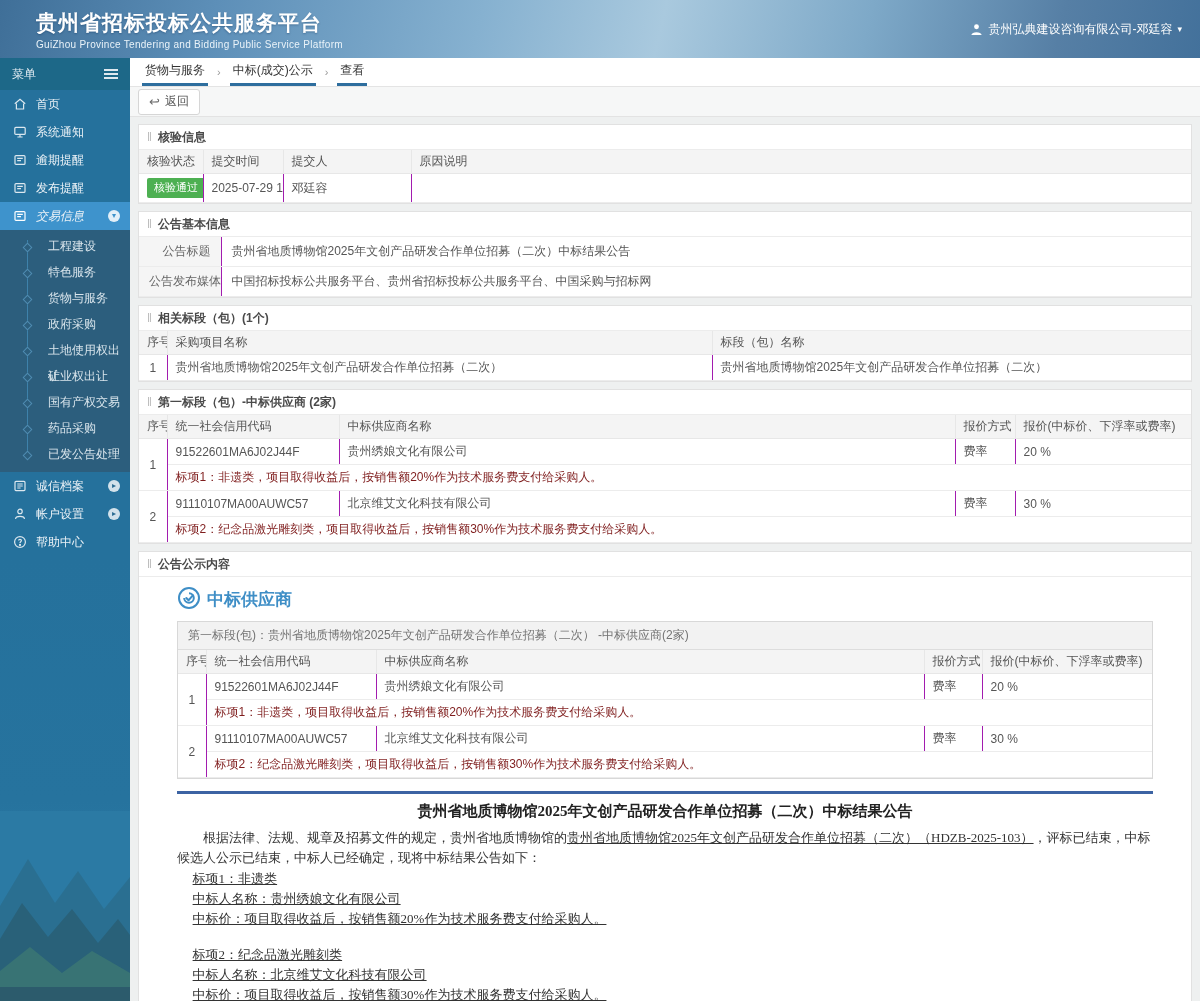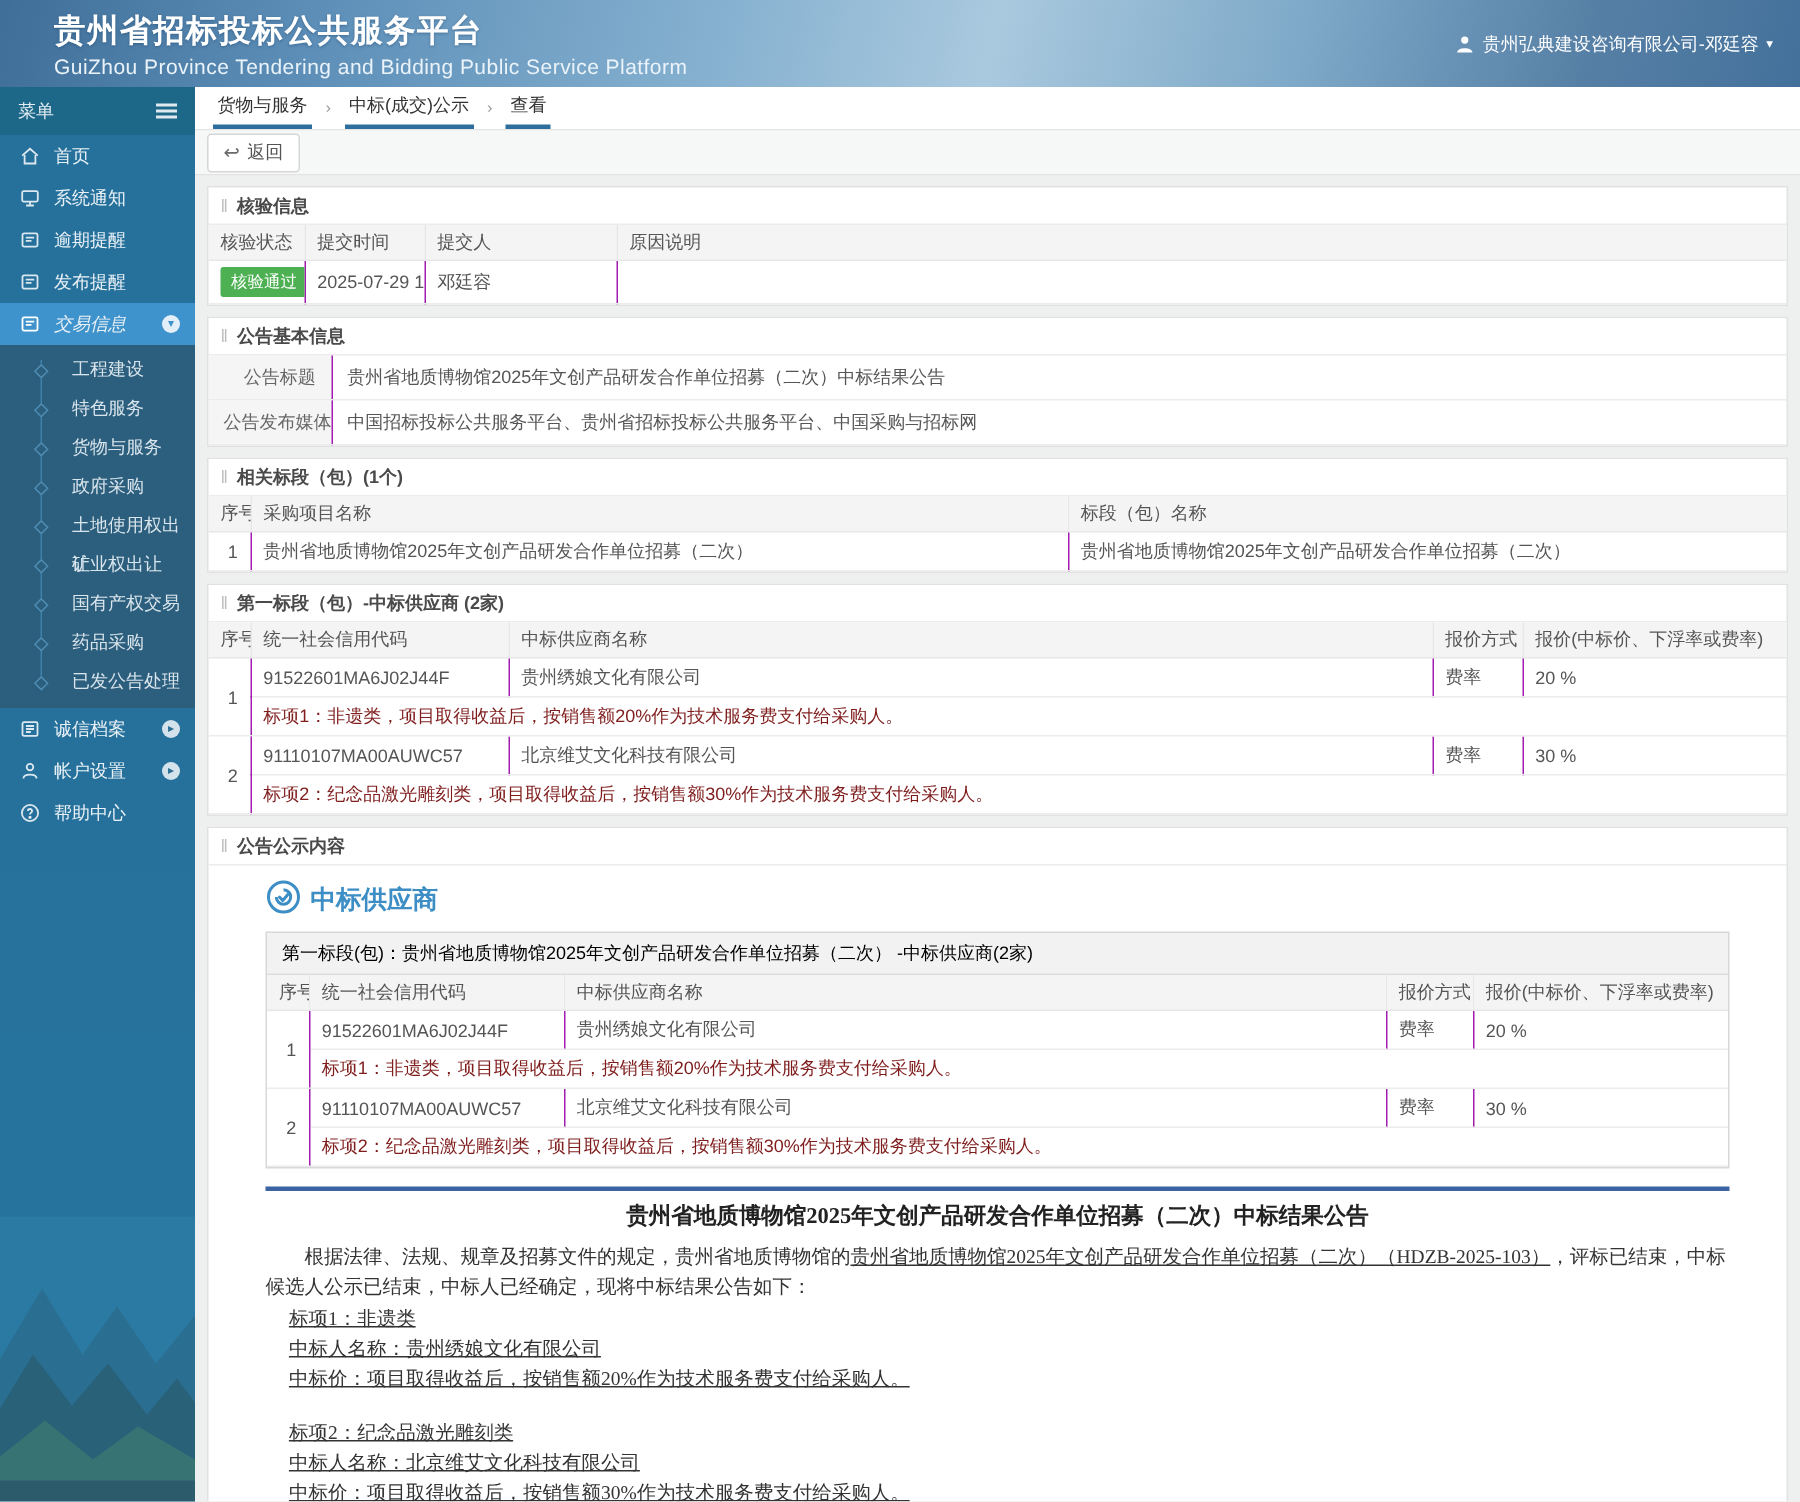--- a/index.html
+++ b/index.html
@@ -6,21 +6,21 @@
   html,body { width:1200px; height:1001px; overflow:hidden; }
   body { font-family:"Liberation Sans","DejaVu Sans",sans-serif; font-size:12px; color:#555; background:#eef0f0; }
   .app { width:1200px; height:1001px; display:flex; flex-direction:column; }
 
   
   .topbar { height:58px; flex:0 0 58px; display:flex; align-items:center; justify-content:space-between;
     padding:0 18px 0 36px;
     background: linear-gradient(103deg,#3f6f98 0%,#5d8fb8 18%,#86b1d0 40%,#a9c9de 55%,#7ea9c8 72%,#567fa5 88%,#43719b 100%); }
   .brand { display:flex; flex-direction:column; }
   .brand-title { color:#fff; font-size:21px; font-weight:bold; letter-spacing:1px; text-shadow:0 1px 2px rgba(0,40,80,.35); }
-  .brand-sub { color:#eaf3f9; font-size:14px; margin-top:2px; letter-spacing:.3px; }
+  .brand-sub { color:#eaf3f9; font-size:10px; margin-top:2px; letter-spacing:.3px; }
   .user { display:flex; align-items:center; gap:5px; color:#fff; font-size:12px; cursor:pointer; }
   .user svg { display:block; }
   .caret-down { font-size:9px; color:#fff; }
 
   
   .body-row { flex:1; display:flex; min-height:0; }
 
   
   .sidebar { width:130px; flex:0 0 130px; background:#25719c; display:flex; flex-direction:column; color:#e8f0f5; }
   .menu-bar { height:29px; flex:0 0 29px; background:#1d6888; display:flex; align-items:center; justify-content:space-between; padding:16px 12px; font-size:12px; color:#e2ecf2; }
@@ -57,29 +57,29 @@
   th { background:#f4f4f4; font-weight:normal; text-align:left; padding:3px 8px; border-bottom:1px solid #e7e7e7; border-right:1px solid #e7e7e7; color:#555; white-space:nowrap; overflow:hidden; }
   th:last-child { border-right:none; }
   td { padding:4px 8px; border-bottom:1px solid #ececec; border-right:1px solid #a21caf; white-space:nowrap; overflow:hidden; }
   td:last-child { border-right:none; }
   .badge-pass { display:inline-block; background:#4db052; color:#fff; font-size:11px; padding:2px 7px 3px; border-radius:2px; }
 
   .info-table td { padding:6px 10px; }
   .info-label { background:#f5f5f5; width:82px; text-align:right; color:#666; }
   .info-value { white-space:normal; color:#555; }
 
-  .c-no { width:28px; text-align:right; }
+  .c-no { width:28px; text-align:center; }
   .w-note td { color:#7f1d1d; }
 
   
   .pub-body { padding:4px 38px 10px; }
   .logo-row { display:flex; align-items:center; gap:6px; margin:5px 0 8px; }
   .logo-text { color:#3e8ec6; font-size:17px; font-weight:bold; }
   .pub-box { border:1px solid #d8d8d8; }
-  .pub-box-head { background:#f2f2f2; border-bottom:1px solid #ddd; padding:5px 10px; font-size:12px; color:#000000; }
+  .pub-box-head { background:#f2f2f2; border-bottom:1px solid #ddd; padding:5px 10px; font-size:12px; color:#737373; }
   .doc-rule { height:3px; background:#3c63a3; margin:12px 0 6px; }
   .doc { font-family:"Liberation Serif","DejaVu Serif",serif; font-size:13px; color:#333; line-height:1.55; }
   .doc-title { text-align:center; font-weight:bold; font-size:15px; margin:4px 0 5px; color:#222; }
   .doc-para { text-indent:2em; }
   .u { text-decoration:underline; }
   .doc-line { text-decoration:underline; margin-left:1.2em; }
   .doc-gap { height:16px; }
 </style>
 </head>
 <body>

